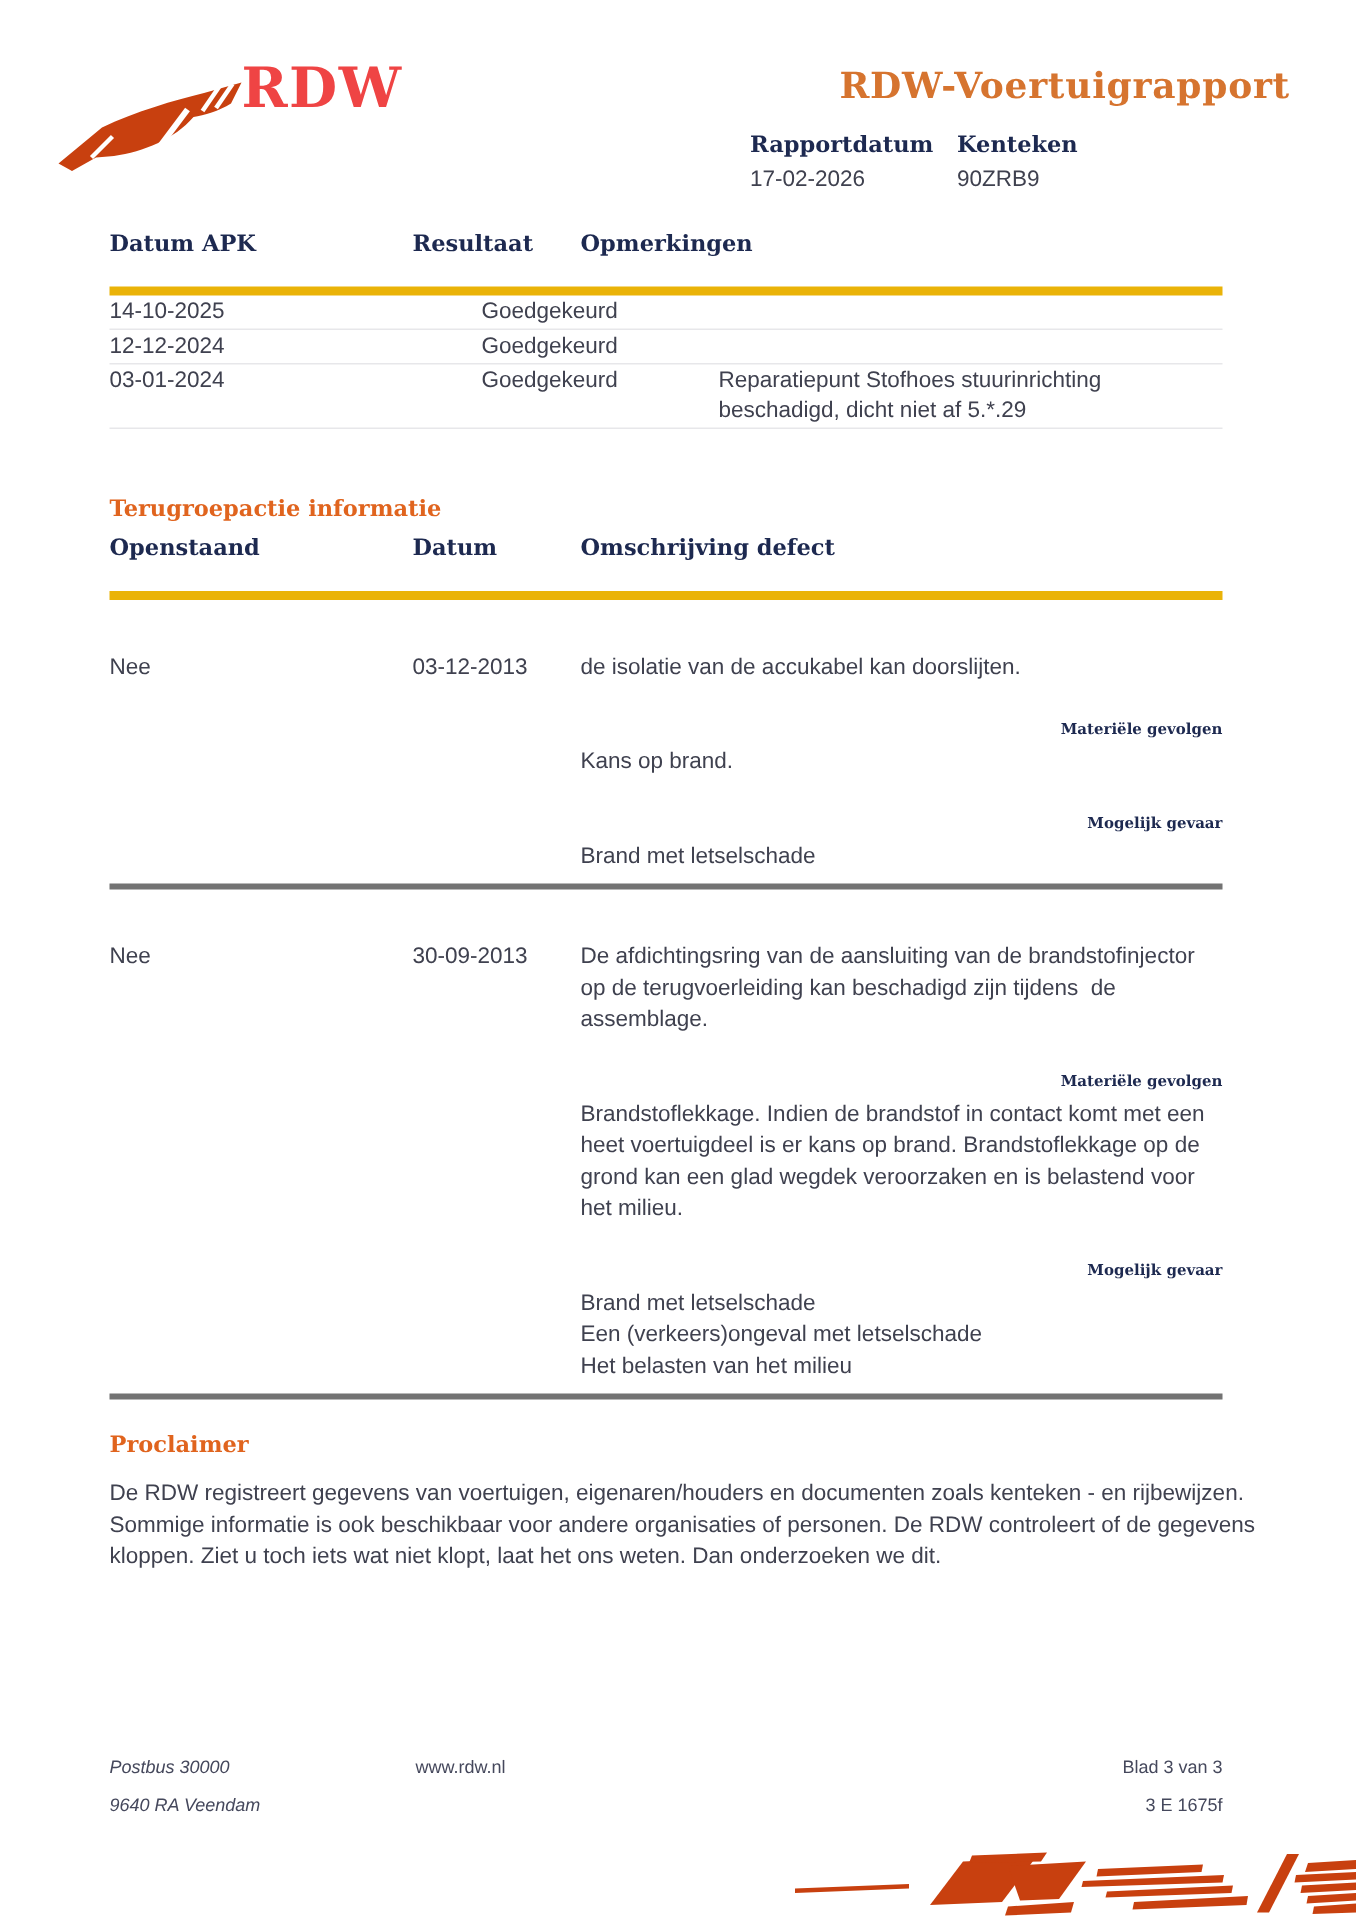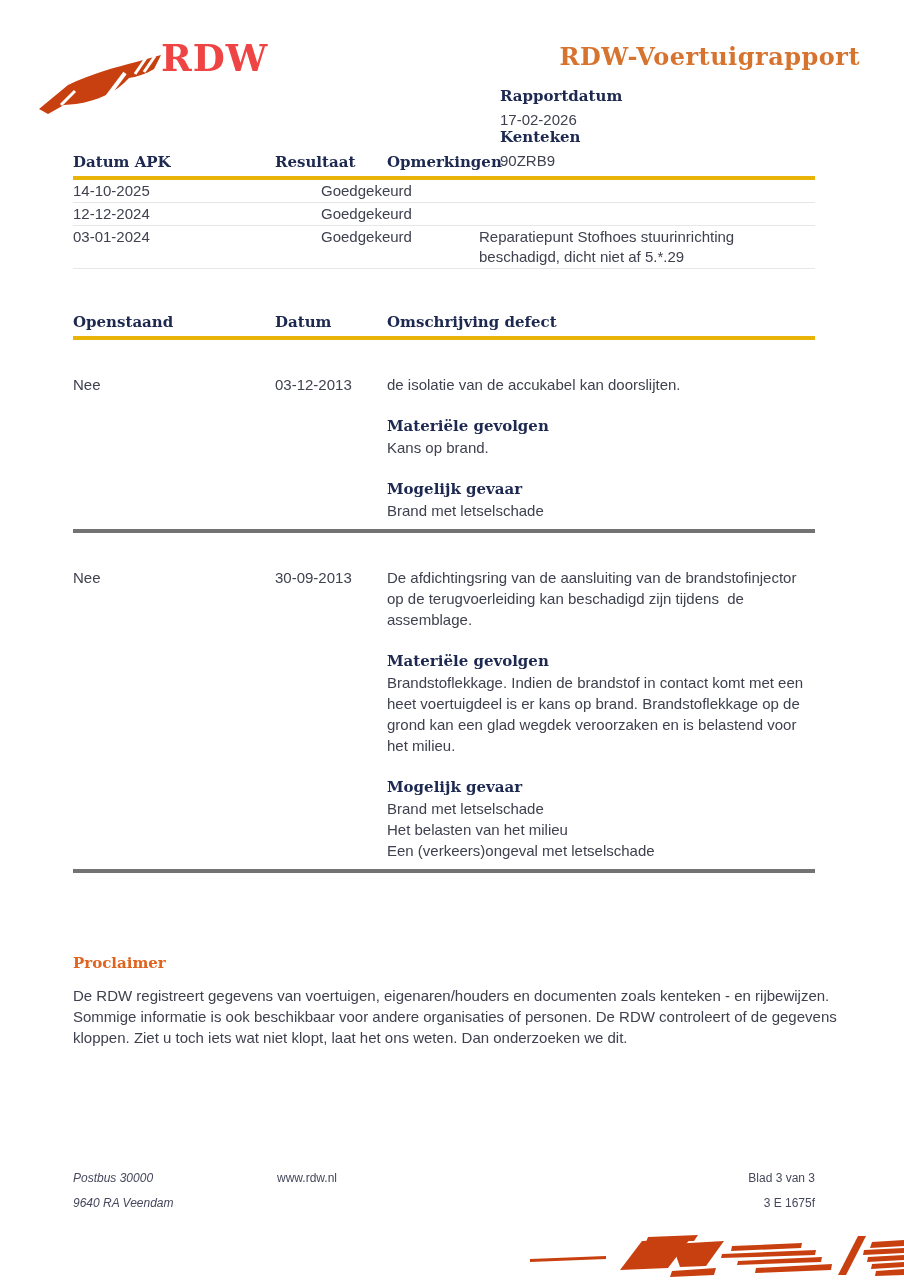--- a/index.html
+++ b/index.html
@@ -19,33 +19,33 @@
     font-family:"DejaVu Serif", serif;
     font-weight:bold; font-size:37px; color:#ef4444; letter-spacing:1px;
   }
   .title-block { position:absolute; left:500px; top:42px; width:360px; }
   .doc-title {
     font-family:"DejaVu Serif", serif;
     font-weight:bold; font-size:24px; color:#d6742f; letter-spacing:0.5px;
     white-space:nowrap;
     text-align:right;
   }
-  .meta-row { display:flex; margin-top:16px;flex-direction:column; }
+  .meta-row { display:flex; margin-top:16px; }
   .meta-col1 { width:138px; }
   .meta-label {
     font-family:"DejaVu Serif", serif; font-weight:bold;
     font-size:15px; color:#1d2950;
   }
   .meta-value { font-size:15px; color:#3f414f; margin-top:6px; }
 
   
   .main { position:absolute; left:73px; top:153px; width:742px; }
   .tbl-head {
     display:grid; grid-template-columns:202px 112px 1fr;
-    padding-bottom:5px; border-bottom:4px solid #eab308;
+    padding-bottom:20px; border-bottom:6px solid #eab308;
   }
   .tbl-head span {
     font-family:"DejaVu Serif", serif; font-weight:bold;
     font-size:15px; color:#1d2950;
   }
   .tbl-row {
     display:grid; grid-template-columns:202px 112px 1fr;
     border-bottom:1px solid #e7e7ea;
     font-size:15px; line-height:20px; color:#3f414f;gap:46px;
   }
@@ -59,21 +59,21 @@
   .recall { margin-top:44px; }
   .recall-row {
     display:grid; grid-template-columns:202px 112px 1fr;
     border-bottom:4px solid #737373;
     font-size:15px; line-height:21px; color:#3f414f;margin-top:28px;
   }
   .recall-row > div { padding:6px 0 8px 0; }
   .sub-label {
     display:block;
     font-family:"DejaVu Serif", serif; font-weight:bold;
-    font-size:15px; color:#1d2950;
+    font-size:10px; color:#1d2950;text-align:right;
   }
   .spacer { height:21px; }
 
   
   .proclaimer { position:absolute; left:73px; top:954px; width:772px; }
   .proclaimer p { font-size:15px; line-height:21px; color:#3f414f; margin-top:13px; }
 
   
   .footer {
     position:absolute; left:73px; top:1166px; width:742px;
@@ -132,20 +132,21 @@
         <div class="prewrap"></div>
       </div>
       <div class="tbl-row">
         <div>03-01-2024</div>
         <div>Goedgekeurd</div>
         <div class="prewrap">Reparatiepunt Stofhoes stuurinrichting beschadigd, dicht niet af 5.*.29</div>
       </div>
     </div>
 
     <div class="recall">
+      <div class="section-heading">Terugroepactie informatie</div>
       <div class="tbl-head">
         <span>Openstaand</span>
         <span>Datum</span>
         <span>Omschrijving defect</span>
       </div>
 
       <div class="recall-row">
         <div>Nee</div>
         <div>03-12-2013</div>
         <div>
@@ -163,22 +164,22 @@
         <div>Nee</div>
         <div>30-09-2013</div>
         <div>
           <p class="prewrap">De afdichtingsring van de aansluiting van de brandstofinjector op de terugvoerleiding kan beschadigd zijn tijdens  de assemblage.</p>
           <div class="spacer"></div>
           <span class="sub-label">Materiële gevolgen</span>
           <p>Brandstoflekkage. Indien de brandstof in contact komt met een heet voertuigdeel is er kans op brand. Brandstoflekkage op de grond kan een glad wegdek veroorzaken en is belastend voor het milieu.</p>
           <div class="spacer"></div>
           <span class="sub-label">Mogelijk gevaar</span>
           <p>Brand met letselschade</p>
+          <p>Een (verkeers)ongeval met letselschade</p>
           <p>Het belasten van het milieu</p>
-          <p>Een (verkeers)ongeval met letselschade</p>
         </div>
       </div>
     </div>
   </div>
 
   <div class="proclaimer">
     <div class="section-heading">Proclaimer</div>
     <p>De RDW registreert gegevens van voertuigen, eigenaren/houders en documenten zoals kenteken - en rijbewijzen. Sommige informatie is ook beschikbaar voor andere organisaties of personen. De RDW controleert of de gegevens kloppen. Ziet u toch iets wat niet klopt, laat het ons weten. Dan onderzoeken we dit.</p>
   </div>
 

